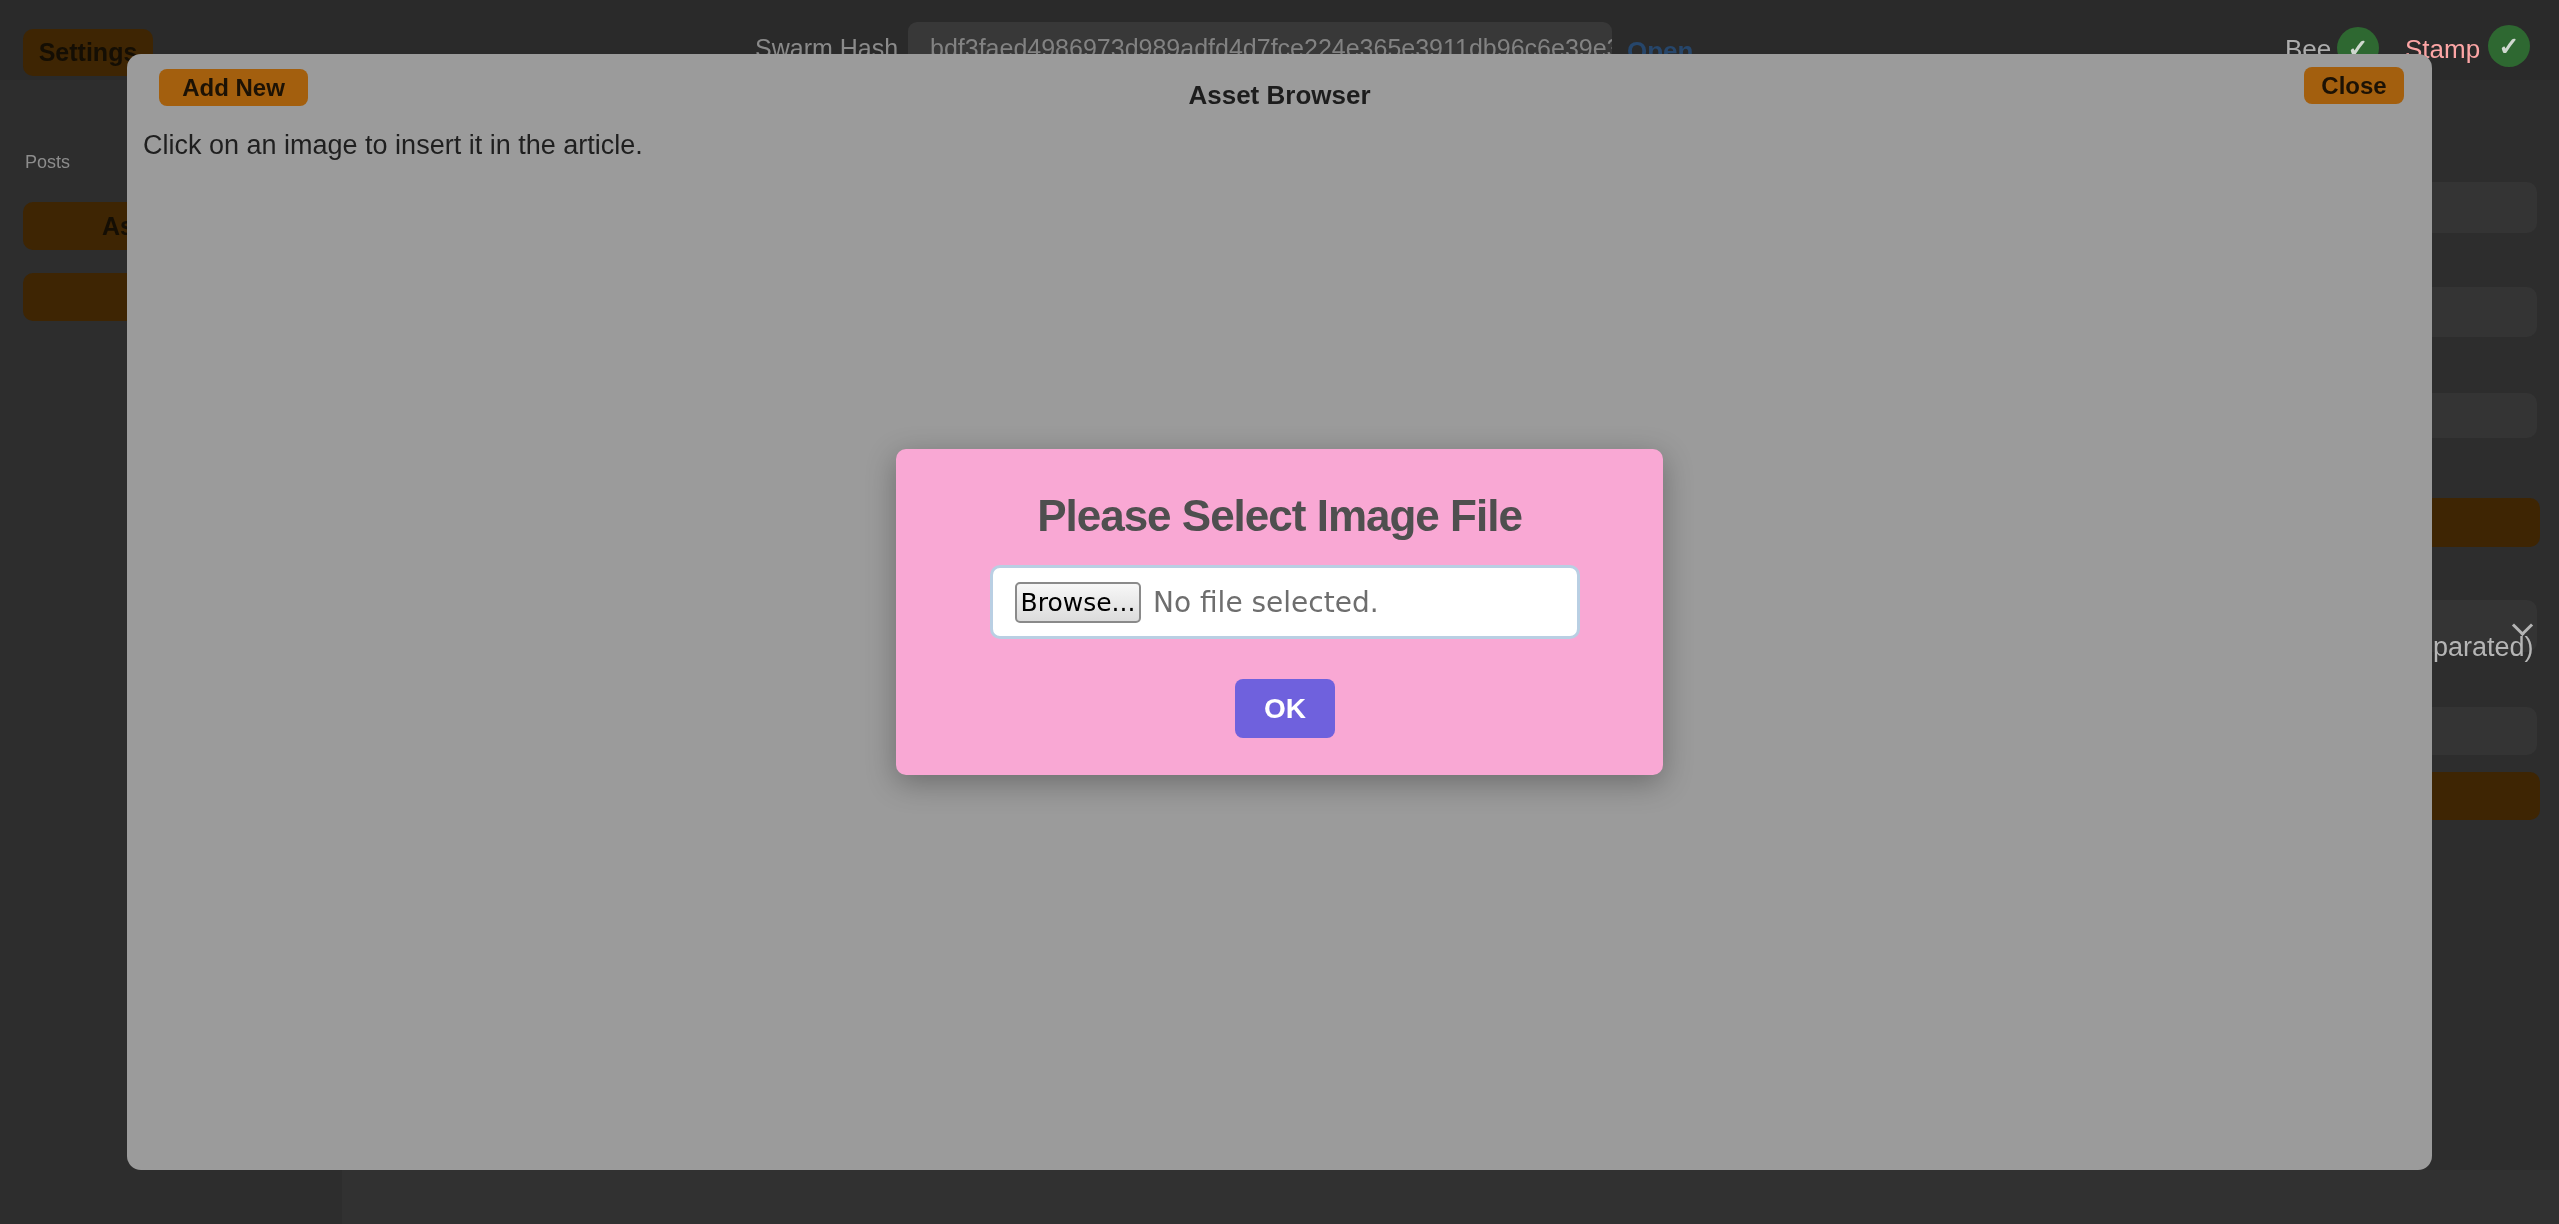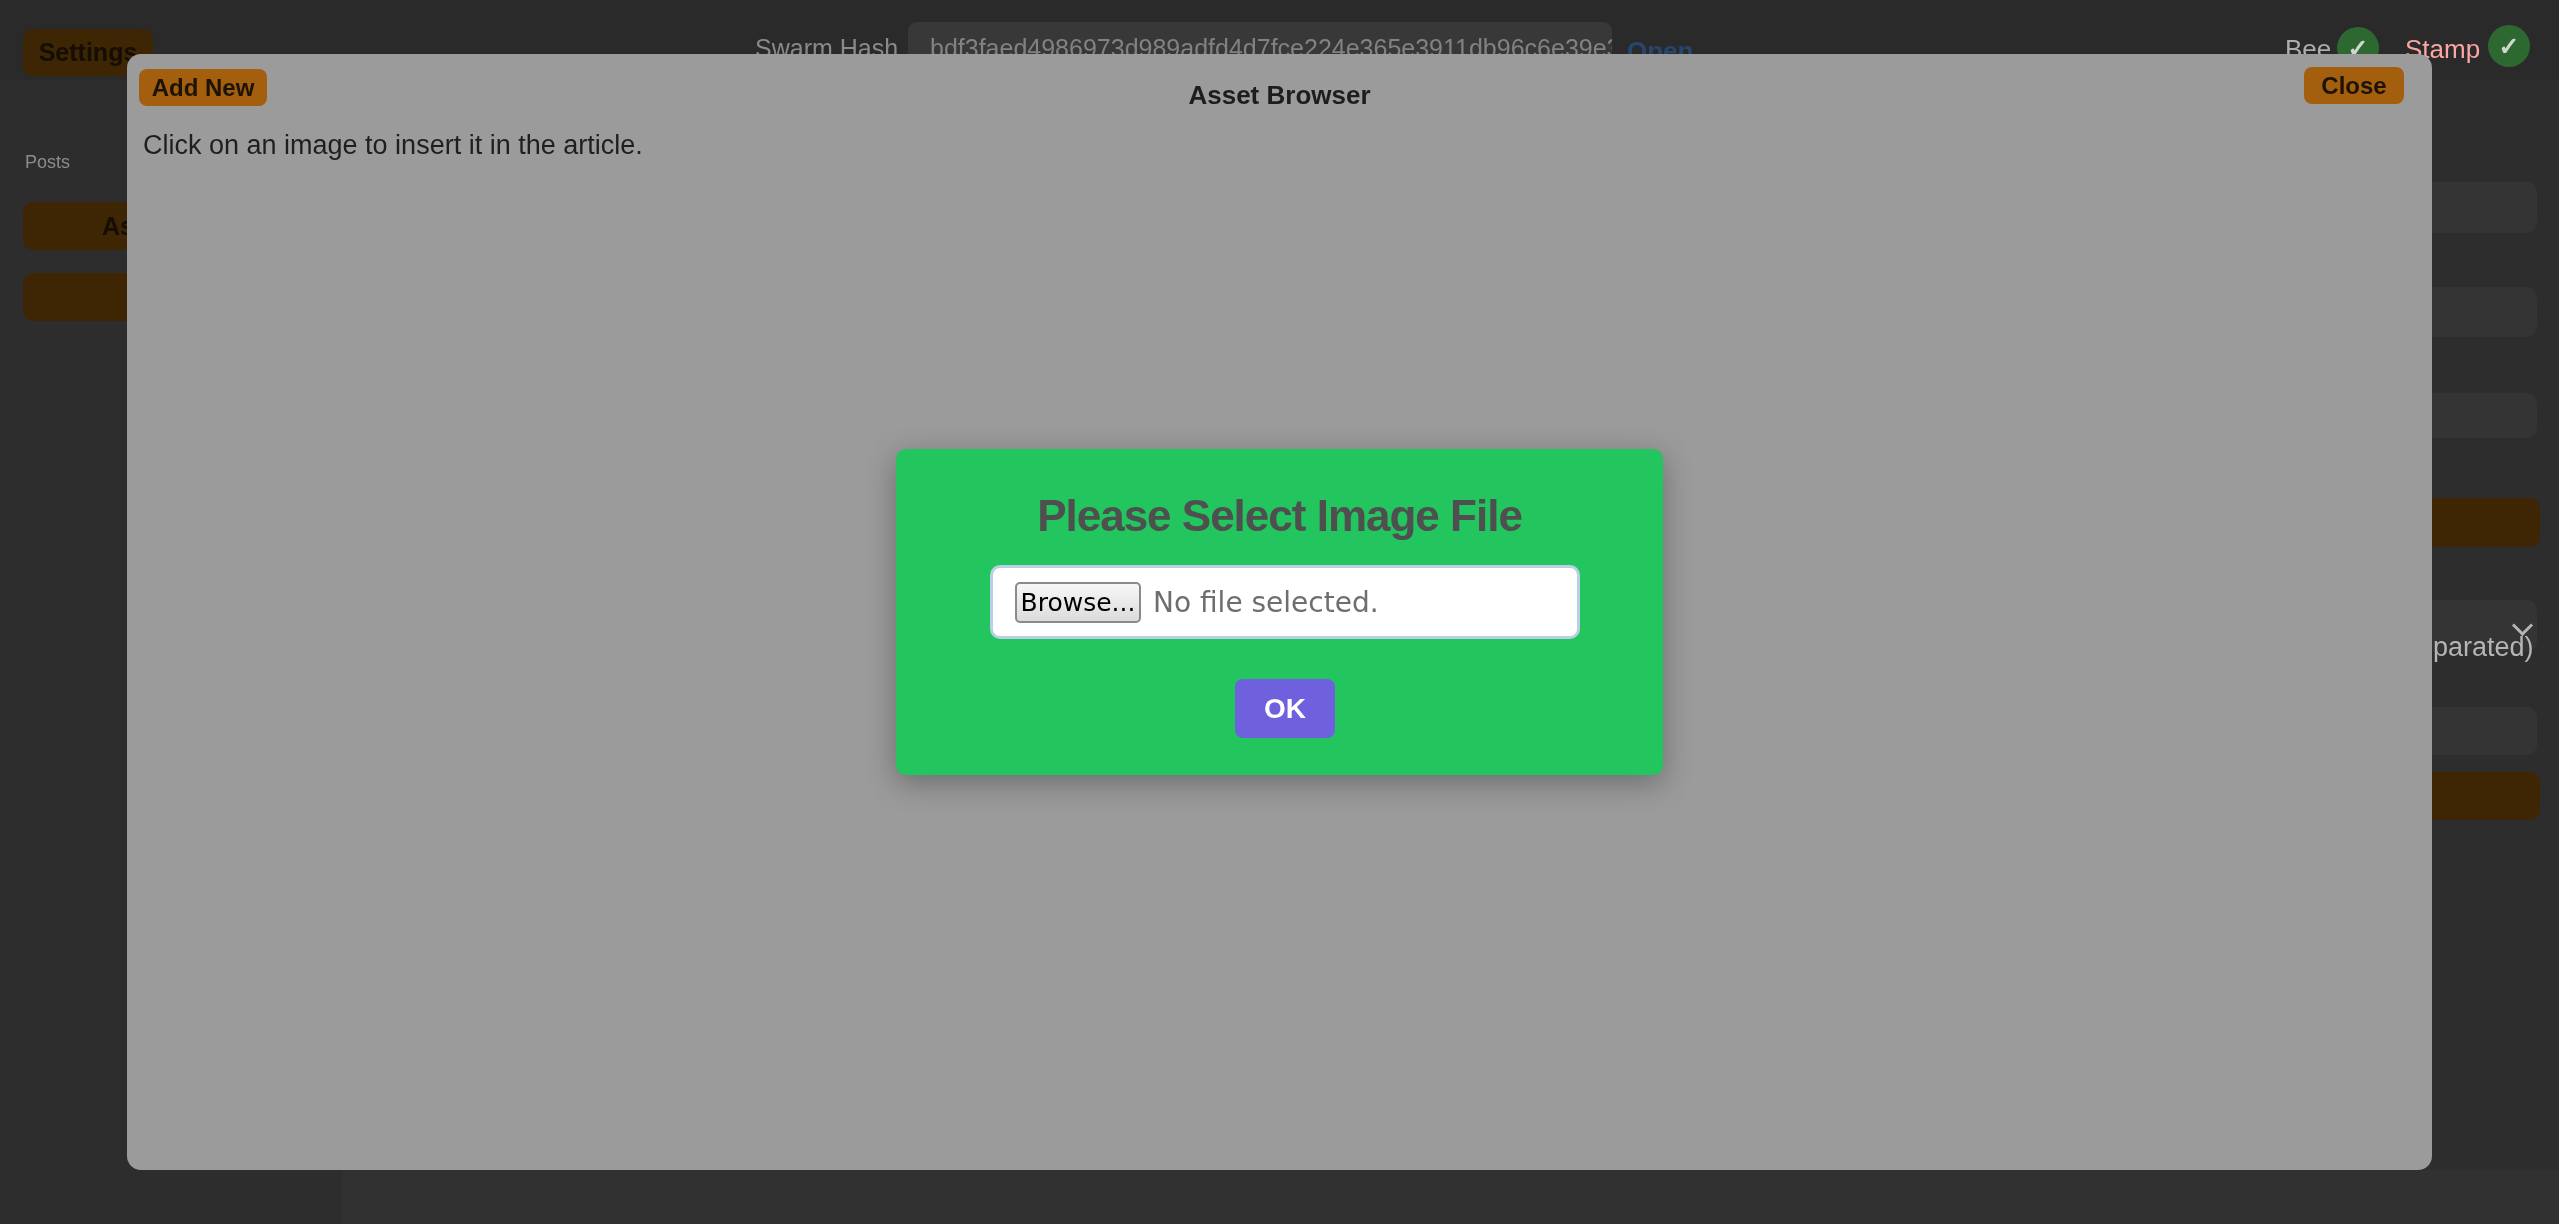--- a/index.html
+++ b/index.html
@@ -63,32 +63,32 @@
   .modal {
     left: 127px; top: 54px; width: 2305px; height: 1116px;
     background: #9b9b9b; border-radius: 14px; z-index: 10;
   }
   .modal-btn {
     position: absolute;
     background: #a35f0e; color: #1c1205; border: none; border-radius: 8px;
     font-size: 24px; font-weight: 600; font-family: inherit;
     display: flex; align-items: center; justify-content: center; cursor: pointer;
   }
-  .add-new-btn { left: 12px; top: 15px; width: 128px; height: 37px; }
+  .add-new-btn { left: 32px; top: 15px; width: 149px; height: 37px; }
   .close-btn { right: 28px; top: 13px; width: 100px; height: 37px; }
   .modal-title {
     position: absolute; left: 0; top: 26px; width: 100%;
     text-align: center; font-size: 26px; font-weight: 600; color: #1d1d1d;
   }
   .instruction { position: absolute; left: 16px; top: 76px; font-size: 27px; color: #1f1f1f; }
 
   
   .dialog {
     left: 896px; top: 449px; width: 767px; height: 326px;
-    background: #22c55e; border-radius: 10px; z-index: 20;
+    background: #f9a8d4; border-radius: 10px; z-index: 20;
     box-shadow: 0 8px 30px rgba(0,0,0,0.30);
   }
   .dialog-title {
     position: absolute; left: 0; top: 42px; width: 100%;
     text-align: center; font-size: 44px; font-weight: 700;
     color: #4f4f4f; letter-spacing: -1px;
   }
   .file-input {
     position: absolute; left: 94px; top: 116px; width: 590px; height: 74px;
     background: #ffffff; border: 3px solid #b9cfe3; border-radius: 10px;

